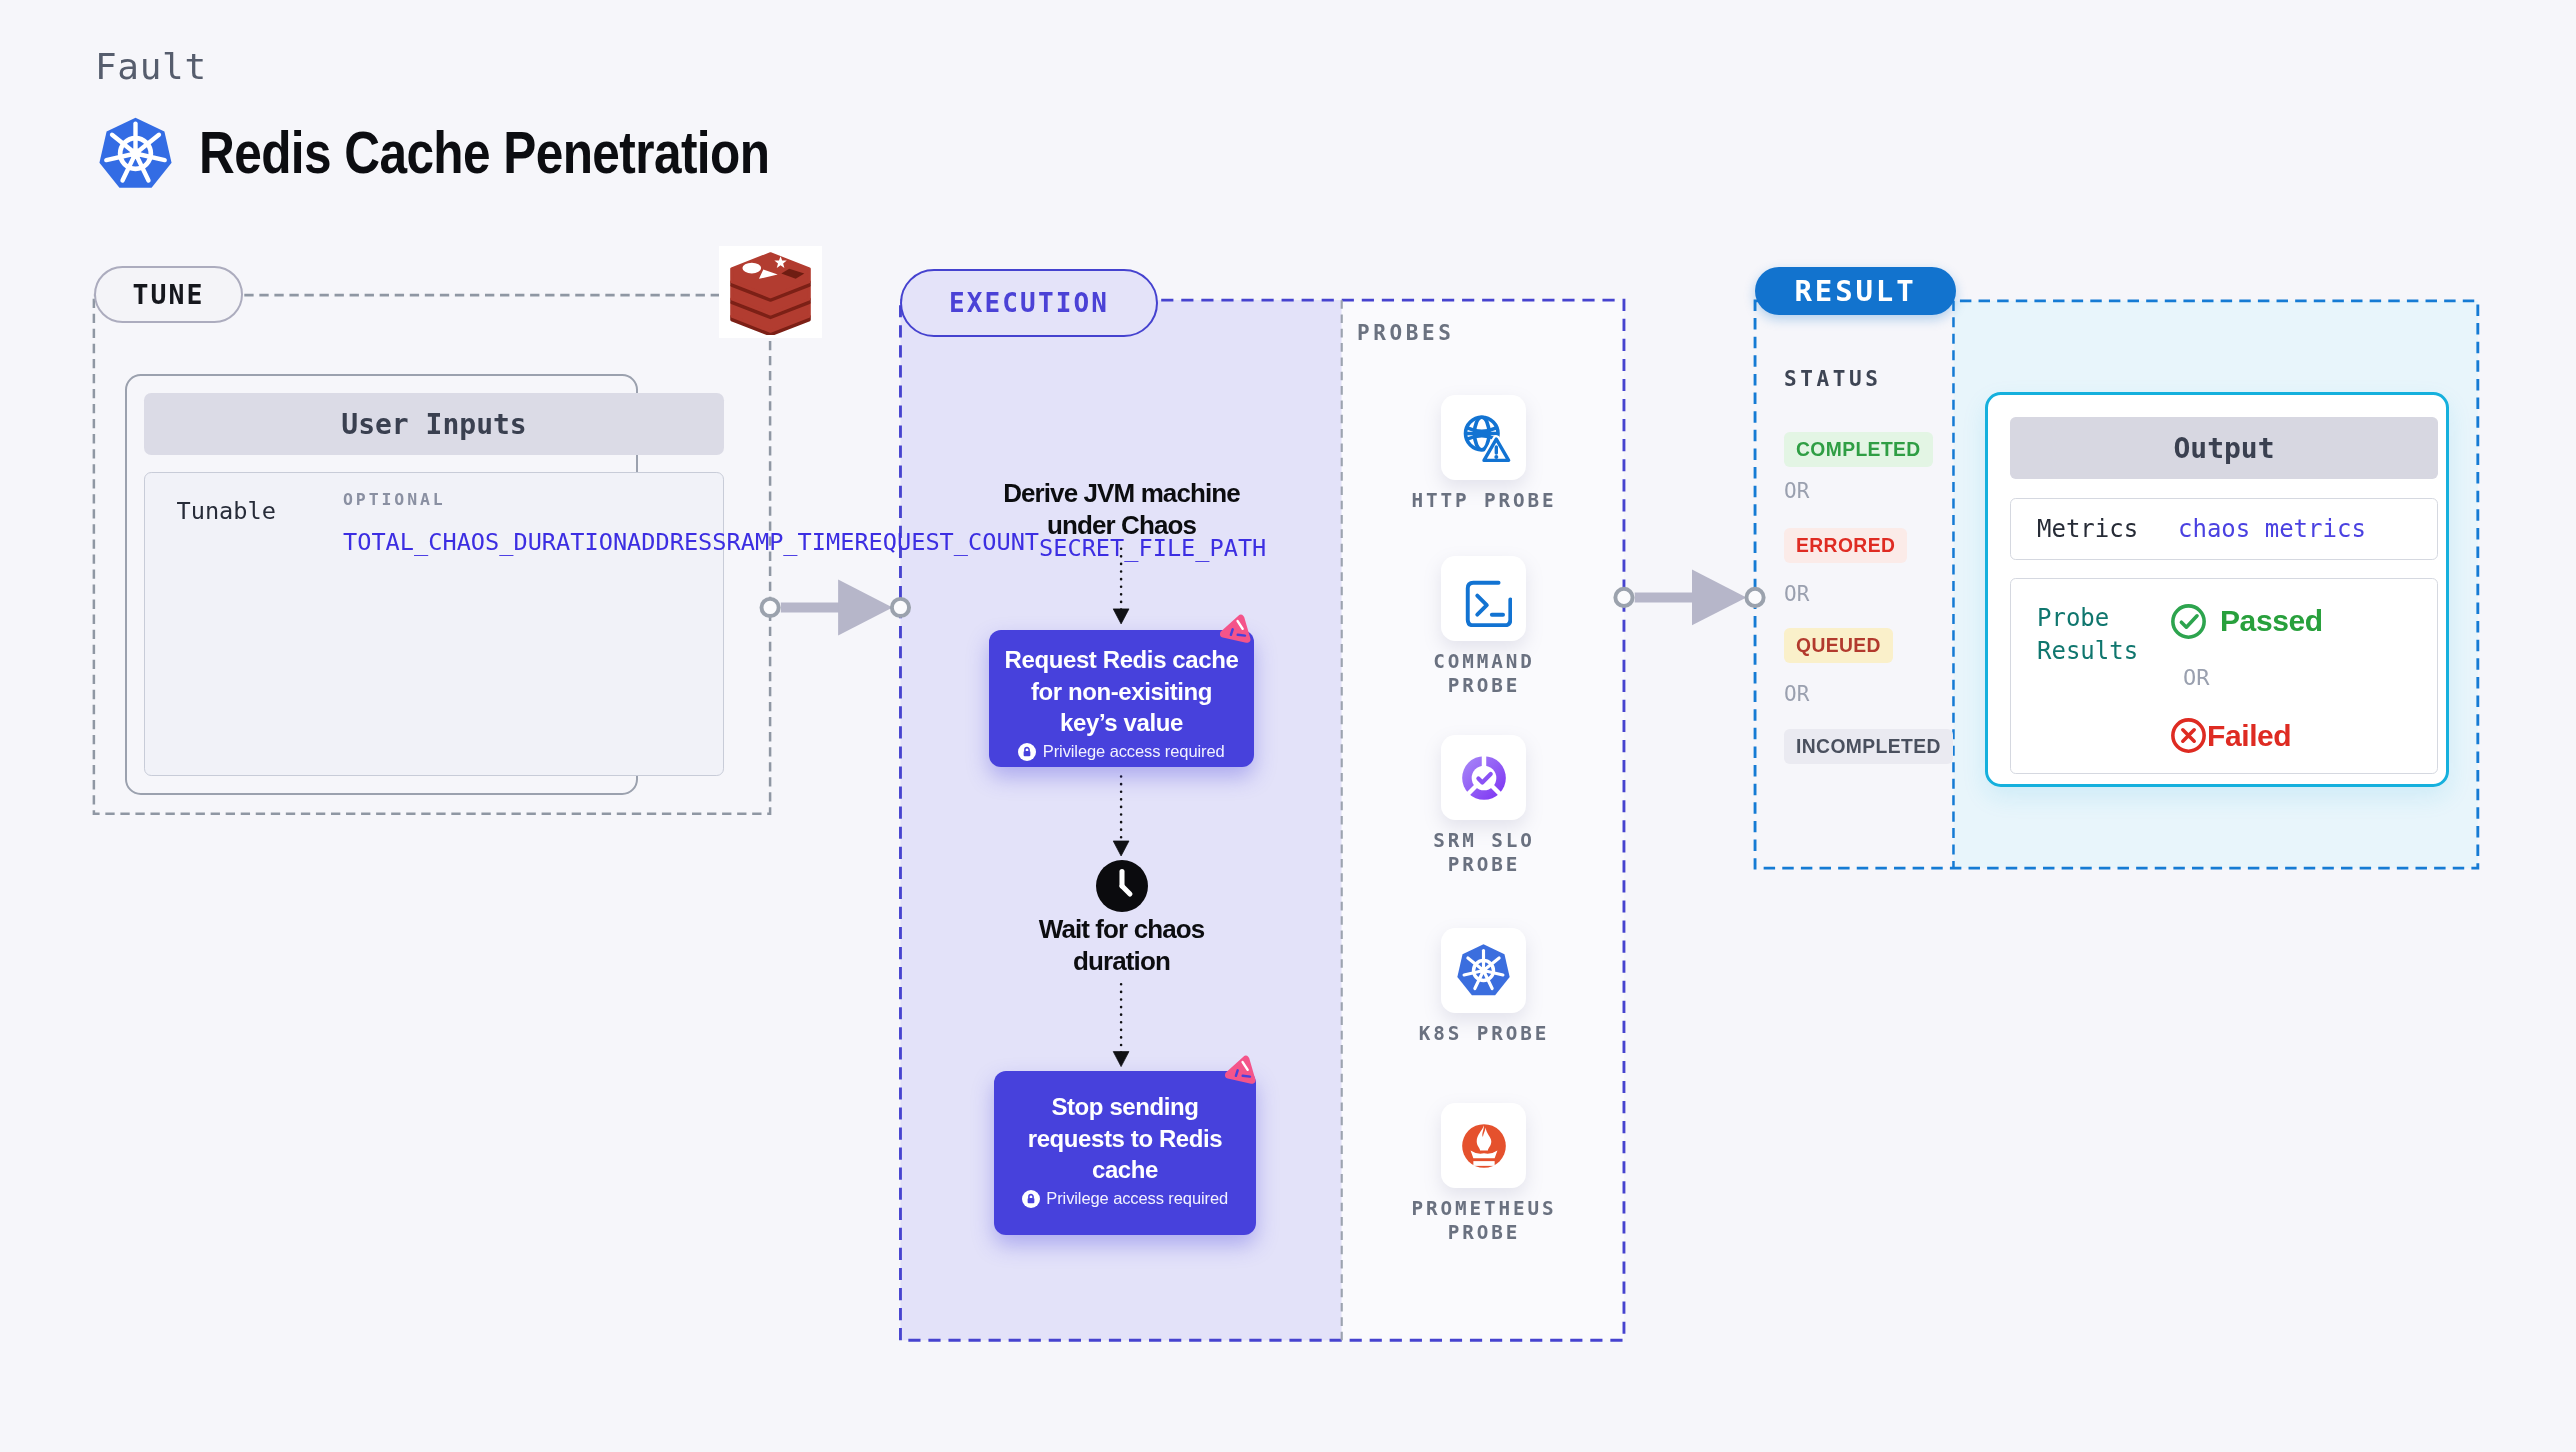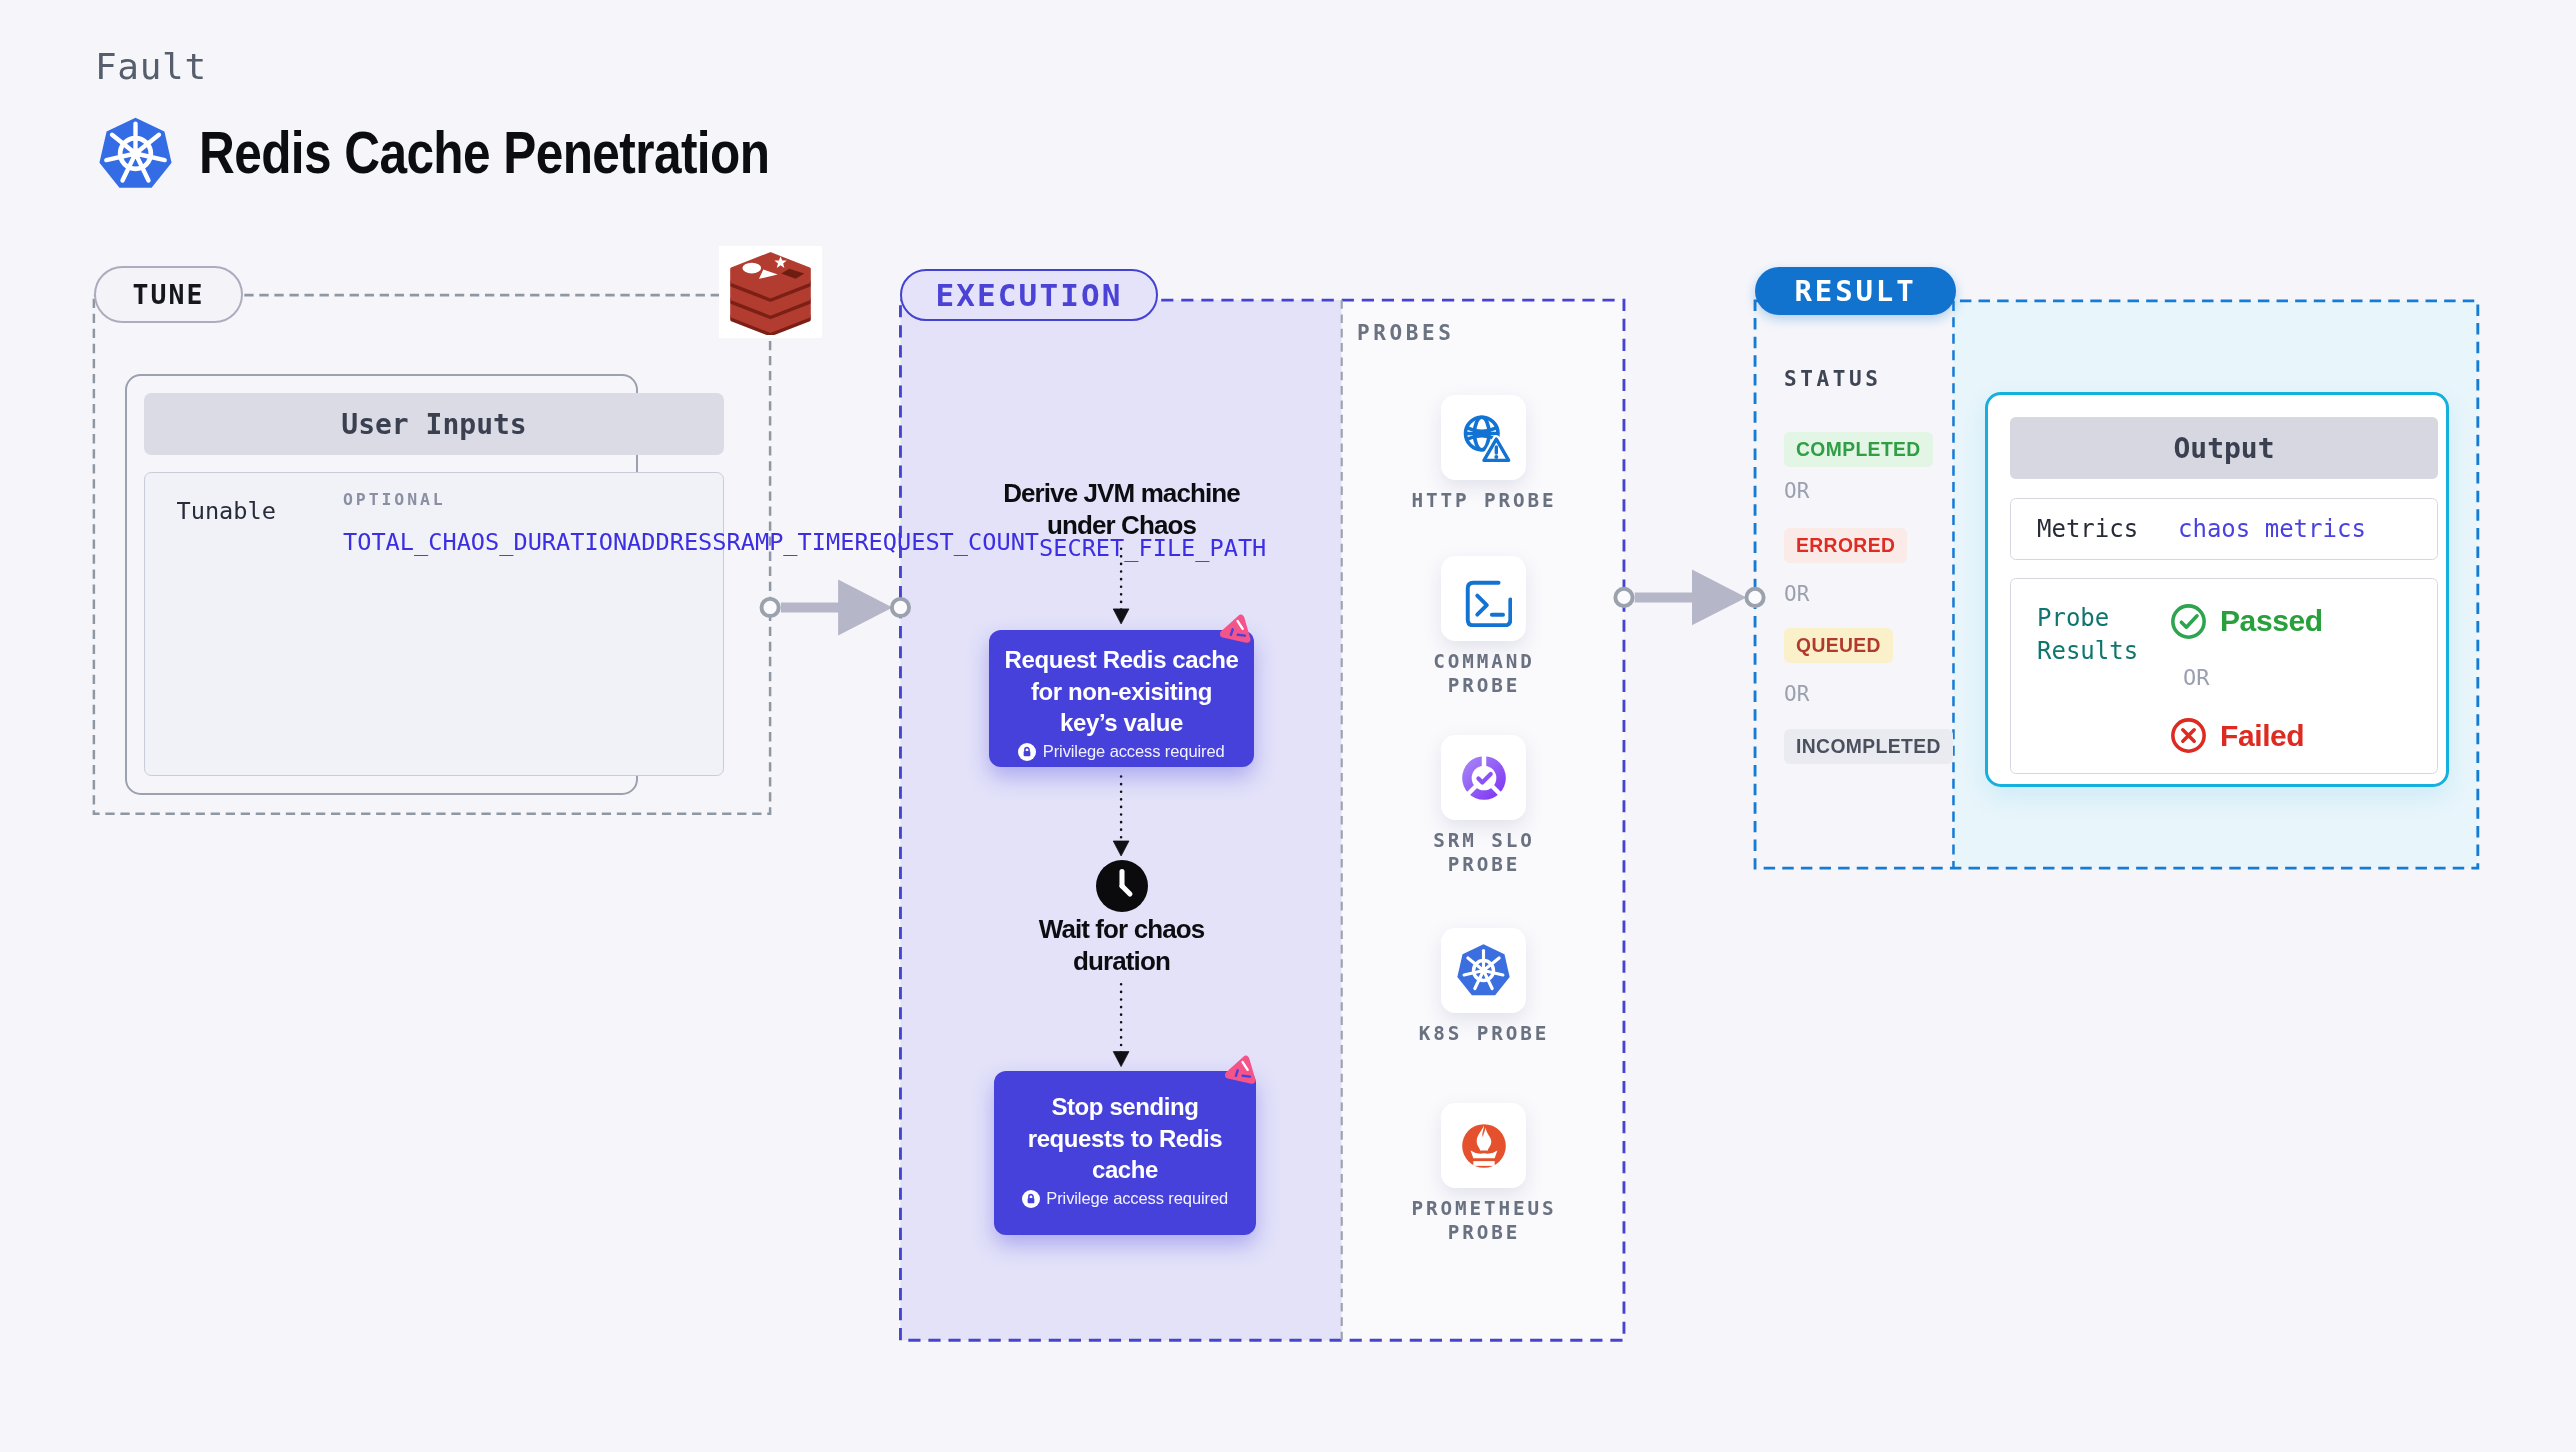--- a/index.html
+++ b/index.html
@@ -16,21 +16,21 @@
 
   
   .fault-label { left:95px; top:46px; font-size:36px; color:#565d6d; letter-spacing:0.7px; }
   .page-title-row { left:98px; top:115px; height:76px; display:flex; align-items:center; gap:26px; }
   .k8s-title-icon { width:75px; height:73px; }
   .page-title { font-size:59px; font-weight:700; color:#0c0d11; white-space:nowrap; transform:scaleX(0.84); transform-origin:left center; letter-spacing:-0.7px; }
 
   
   .pill { display:flex; align-items:center; justify-content:center; border-radius:716px; font-weight:700; z-index:5; }
   .tune-pill { left:94px; top:266px; width:149px; height:57px; background:#f4f4f8; border:2.5px solid #acacbe; font-size:26.5px; letter-spacing:2.1px; color:#15171d; }
-  .exec-pill { left:900px; top:269px; width:258px; height:52px; background:#e4e3f9; border:2.9px solid #4542cf; font-size:31px; letter-spacing:2.1px; color:#4b42d6; }
+  .exec-pill { left:900px; top:269px; width:258px; height:68px; background:#e4e3f9; border:2.9px solid #4542cf; font-size:26px; letter-spacing:2.1px; color:#4b42d6; }
   .result-pill { left:1755px; top:267px; width:201px; height:48px; background:#1273ce; font-size:29px; letter-spacing:2.9px; color:#ffffff; box-shadow:0 4.3px 11.5px rgba(18,115,206,0.3); }
 
   
   .redis-patch { left:719px; top:246px; width:103px; height:92px; background:#ffffff; z-index:4; display:flex; align-items:center; justify-content:center; }
   .user-inputs-card { left:125px; top:374px; width:513px; height:421px; background:#f6f6fa; border:2.9px solid #9ba1ae; border-radius:15.8px; padding:17px; z-index:2; }
   .ui-header { width:580px; height:62px; background:#dbdbe6; border-radius:7.2px; display:flex; align-items:center; justify-content:center; font-size:28px; font-weight:700; color:#3a4050; }
   .ui-body { margin-top:17px; width:580px; height:304px; background:#f1f2f8; border:1.4px solid #c8ccd8; border-radius:7.2px; position:relative; }
   .tunable-label { left:31.5px; top:24px; font-size:23.6px; color:#272c39; }
   .optional-label { left:198px; top:17px; font-size:16.5px; font-weight:700; letter-spacing:2.9px; color:#8a90a2; }
   .params-col { left:198px; top:49px; display:flex; }
@@ -76,21 +76,21 @@
   
   .output-card { left:1985px; top:392px; width:464px; height:395px; background:#ffffff; border:3.6px solid #15b0dd; border-radius:15.8px; padding:22px; z-index:2; box-shadow:0 10px 24px rgba(21,176,221,0.12); }
   .output-header { width:428px; height:62px; background:#d7d7e1; border-radius:5.7px; display:flex; align-items:center; justify-content:center; font-size:28px; font-weight:700; color:#3a4050; }
   .output-row { width:428px; border:1.4px solid #d5d8e0; border-radius:5.7px; position:relative; }
   .output-row-metrics { margin-top:18.6px; height:62px; }
   .output-row-results { margin-top:18.6px; height:196px; }
   .metrics-label { left:26px; top:16.5px; font-size:24px; color:#262b36; }
   .metrics-value { left:167px; top:16.5px; font-size:24px; color:#4a41e1; }
   .probe-results-label { left:26px; top:23px; font-size:24px; line-height:33px; color:#0f766e; width:129px; }
   .passed-row { left:159px; top:23.6px; display:flex; align-items:center; gap:13px; }
-  .failed-row { left:159px; top:138px; display:flex; align-items:center; gap:13px; }
+  .failed-row { left:159px; top:138px; display:flex; align-items:center; }
   .passed-text { font-size:30px; font-weight:700; color:#28a03c; letter-spacing:-0.4px; }
   .failed-text { font-size:30px; font-weight:700; color:#de2b22; letter-spacing:-0.4px; }
   .or-output { left:172px; top:86px; font-size:22px; }
   .check-icon, .cross-icon { width:37px; height:37px; }
 </style>
 </head>
 <body>
 
 <svg id="underlay" viewBox="0 0 3596 2027" xmlns="http://www.w3.org/2000/svg">
 

